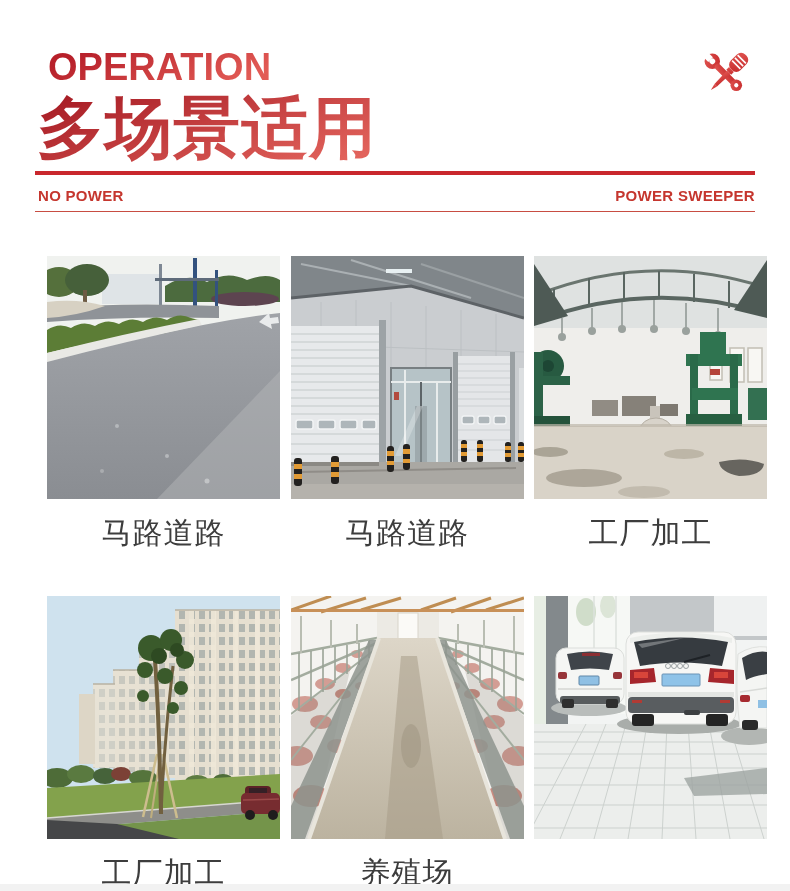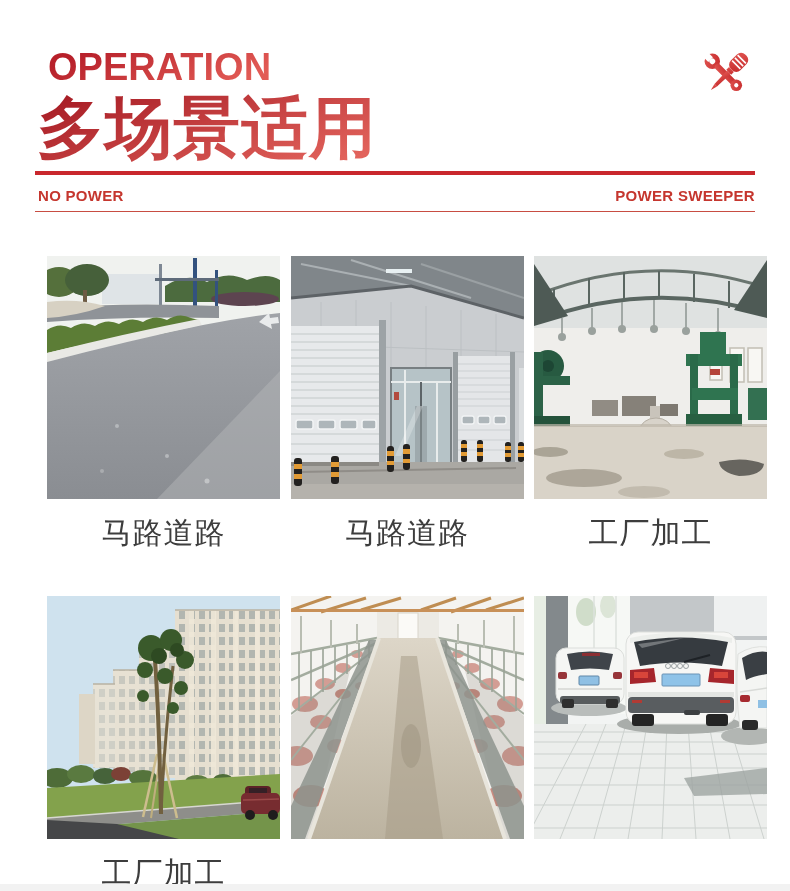--- a/index.html
+++ b/index.html
@@ -487,20 +487,21 @@
 
           <path d="M86 44 L14 243 L0 243 L0 210 L78 44 Z" fill="#8e948e" opacity="0.85"></path>
           <path d="M147 44 L219 243 L233 243 L233 210 L155 44 Z" fill="#8e948e" opacity="0.85"></path>
           <path d="M88 42 L146 42 L214 243 L18 243 Z" fill="url(#p5aisle)"></path>
           <path d="M88 42 L18 243" stroke="#e8e5dc" stroke-width="4" fill="none"></path>
           <path d="M146 42 L214 243" stroke="#e8e5dc" stroke-width="4" fill="none"></path>
           <path d="M110 60 L126 60 L152 243 L94 243 Z" fill="#a79d89" opacity="0.55"></path>
           <ellipse cx="120" cy="150" rx="10" ry="22" fill="#978d78" opacity="0.4"></ellipse>
         </svg>
       </div>
+      <figcaption>养殖场</figcaption>
     </figure>
 
     <figure>
       <div class="photo">
         <svg viewBox="0 0 233 243" width="233" height="243">
           <rect width="233" height="243" fill="#f2f4f3"></rect>
           <rect x="0" y="0" width="14" height="128" fill="#e7eee4"></rect>
           <rect x="12" y="0" width="22" height="150" fill="#83898c"></rect>
           <rect x="34" y="0" width="62" height="118" fill="#f6f8f5"></rect>
           <ellipse cx="52" cy="16" rx="10" ry="14" fill="#b7cbae" opacity="0.6"></ellipse>

